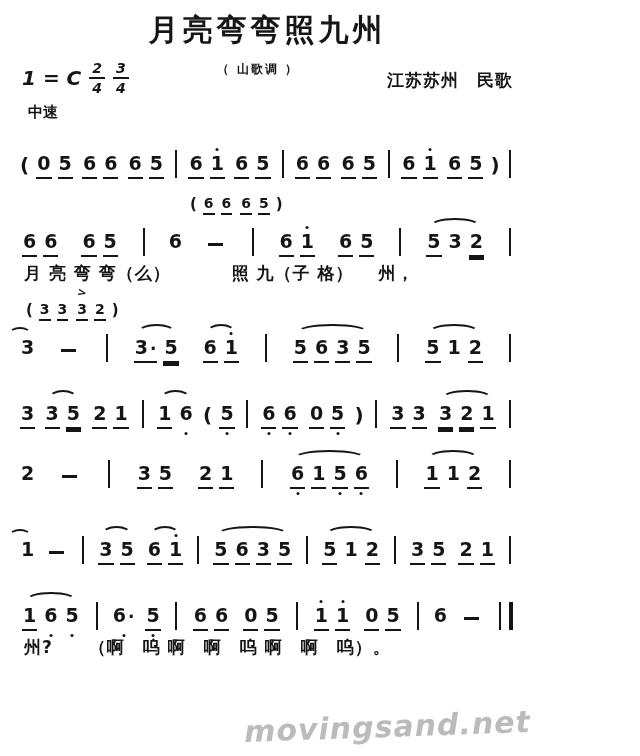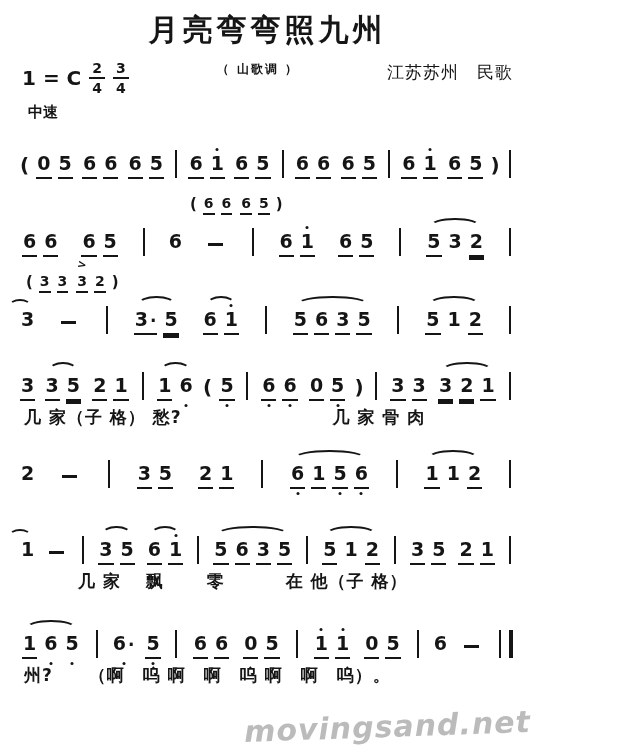--- a/index.html
+++ b/index.html
@@ -3,26 +3,26 @@
 <meta charset="utf-8">
 <style>
   html,body{margin:0;padding:0;background:#ffffff;}
   .page{position:relative;width:535px;height:756px;background:#fff;overflow:hidden;
         font-family:"DejaVu Sans","Liberation Sans",sans-serif;color:#151515;}
   .inner{padding:6px 14px 0 14px;}
 
   
   .title{text-align:center;font-size:30px;font-weight:700;letter-spacing:4px;margin:4px 0 10px 0;}
   .hdr{display:flex;justify-content:space-between;align-items:flex-start;padding:0 8px;}
-  .keyblock{display:flex;align-items:center;font-weight:700;font-size:20px;}
+  .keyblock{display:flex;align-items:center;font-weight:700;font-size:20px;font-style:italic;}
   .frac{display:inline-flex;flex-direction:column;align-items:center;font-size:14px;line-height:1;margin-left:8px;font-weight:700;}
   .frac .n{border-bottom:2px solid #151515;padding:0 3px 2px;}
   .frac .d{padding-top:2px;}
   .subtitle{font-size:12px;font-weight:700;margin-top:0;letter-spacing:2px;}
-  .attribution{font-size:17px;font-weight:400;margin-top:0;letter-spacing:1px;}
+  .attribution{font-size:17px;font-weight:700;margin-top:8px;letter-spacing:1px;}
   .tempo{font-size:15px;font-weight:700;margin:8px 0 15px 14px;}
 
   
   #score{padding:0 6px;}
   .system{position:relative;}
   .system:nth-child(1){margin-top:6px;}
   .system:nth-child(2){margin-top:10px;}
   .system:nth-child(3){margin-top:10px;}
   .system:nth-child(4){margin-top:24px;}
   .system:nth-child(5){margin-top:18px;}
@@ -241,20 +241,21 @@
               </span>
               <span class="note u0">
                 <span class="num">3</span>
               </span>
               <span class="note u2">
                 <span class="num">2</span>
               </span>
             </span>
             <span class="bar"></span>
           </div>
+          <div class="lyrics">月 亮 弯 弯（么）　　　 照 九（子 格）　 州，</div>
         </div>
         <div class="system">
           <div class="above ab3">
             <span class="paren">(</span>
             <span class="grp">
               <span class="note u1">
                 <span class="num">3</span>
               </span>
               <span class="note u1">
                 <span class="num">3</span>
@@ -390,21 +391,20 @@
               </span>
               <span class="note u2">
                 <span class="num">2</span>
               </span>
               <span class="note u1">
                 <span class="num">1</span>
               </span>
             </span>
             <span class="bar"></span>
           </div>
-          <div class="lyrics">几 家（子 格） 愁?　　　　　　　　 几 家 骨 肉</div>
         </div>
         <div class="system">
           <div class="noteline">
             <span class="note u0">
               <span class="num">2</span>
             </span>
             <span class="dash"></span>
             <span class="bar"></span>
             <span class="grp">
               <span class="note u1">
@@ -514,21 +514,20 @@
             <span class="grp">
               <span class="note u1">
                 <span class="num">2</span>
               </span>
               <span class="note u1">
                 <span class="num">1</span>
               </span>
             </span>
             <span class="bar"></span>
           </div>
-          <div class="lyrics">　　　几 家　 飘　　 零　　　 在 他（子 格）</div>
         </div>
         <div class="system">
           <div class="noteline">
             <span class="grp slur">
               <span class="note u1">
                 <span class="num">1</span>
               </span>
               <span class="note u0 lo">
                 <span class="num">6</span>
               </span>

